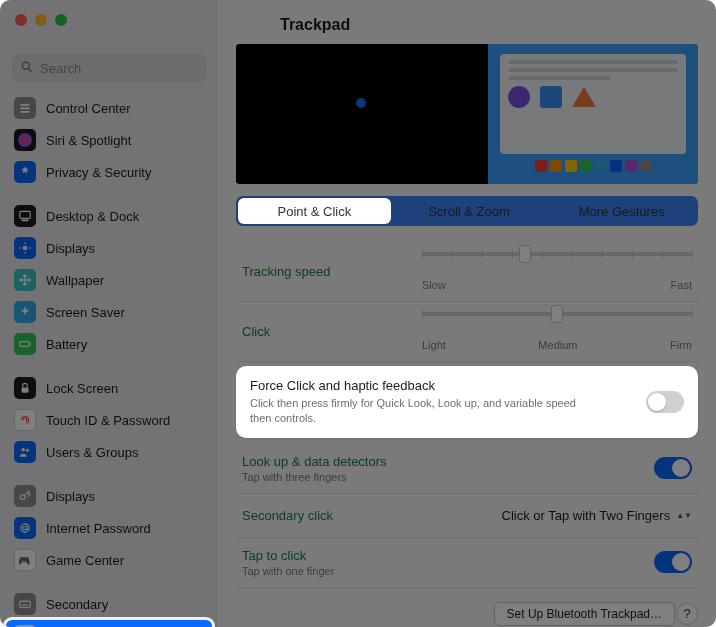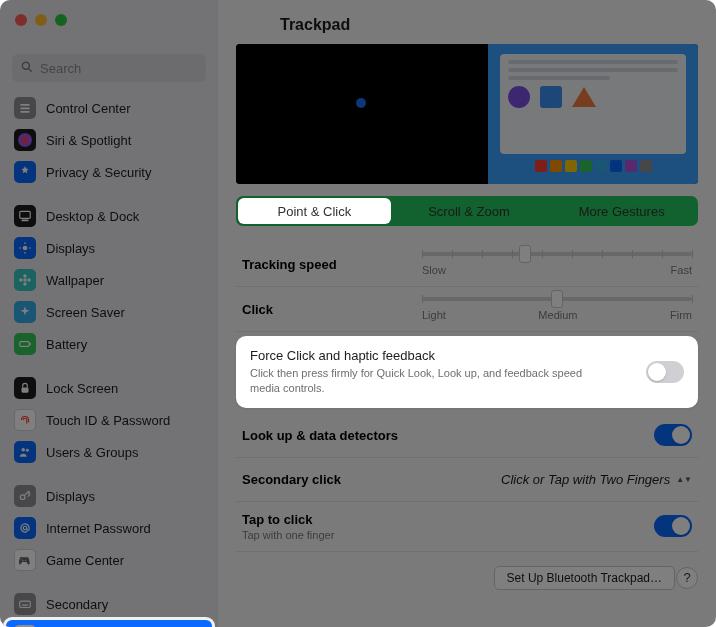--- a/index.html
+++ b/index.html
@@ -57,36 +57,36 @@
   .mini-line { height: 4px; background:#d0d4da; border-radius: 2px; margin-bottom: 4px; }
   .mini-line.short { width: 60%; }
   .shapes { display:flex; gap:10px; margin-top:6px; align-items:center; }
   .sh-circ { width:22px; height:22px; background:#7a4fe0; border-radius:50%; }
   .sh-sq { width:22px; height:22px; background:#3a8ef0; border-radius:3px; }
   .sh-tri { width:0; height:0; border-left:12px solid transparent; border-right:12px solid transparent; border-bottom:20px solid #f07a3a; }
   .color-row { display:flex; gap:3px; margin-top:6px; justify-content:center; }
   .color-row span { width:12px; height:12px; border-radius:2px; }
 
   .tab-bar {
-    display: flex; background: #22c55e; border-radius: 7px; height: 30px;
+    display: flex; background: #3b82f6; border-radius: 7px; height: 30px;
     overflow: hidden; font-size: 13px; margin-bottom: 16px;
   }
   .tab { flex: 1; display:flex; align-items:center; justify-content:center; color:#333; cursor:default; }
   .tab.active { background: #fff; border-radius: 6px; margin: 2px; font-weight: 500; }
 
   .setting-row {
     display: flex; align-items: center; padding: 10px 6px;
     border-bottom: 1px solid #e0e0e3; min-height: 44px;
   }
   .setting-row:last-child { border-bottom: none; }
-  .setting-label { font-size: 13px; color: #000000; font-weight: bold; }
+  .setting-label { font-size: 13px; color: #15803d; }
   .setting-sub { font-size: 11px; color: #7a7a7e; margin-top: 2px; }
   .setting-left { flex: 0 0 180px; }
   .setting-right { flex: 1; display:flex; align-items:center; justify-content:flex-end; gap:8px; flex-direction: column; }
-  .slider-wrap { width: 100%; display:flex; flex-direction:column; }
+  .slider-wrap { width: 100%; display:flex; flex-direction:column;gap:15px; }
   .slider {
     width: 100%; height: 4px; background: #d0d0d4; border-radius: 2px; position: relative;
   }
   .slider .tick { position:absolute; width:1px; height:8px; background:#c4c4c8; top:-2px; }
   .slider .knob {
     position:absolute; width:12px; height:18px; background:#fff; border:1px solid #c8c8cc;
     border-radius:3px; top:-7px; transform:translateX(-50%);
   }
   .slider-labels { display:flex; justify-content:space-between; font-size:11px; color:#7a7a7e; margin-top:8px; }
   .slider-labels.three span:nth-child(2){ text-align:center; }
@@ -100,21 +100,21 @@
   .card-highlight .desc { font-size:11px; color:#6e6e73; margin-top:3px; line-height:1.35; max-width: 340px;}
 
   .switch {
     width: 38px; height: 22px; border-radius: 11px; background:#d0d0d4; position:relative;
   }
   .switch .kn { width:18px; height:18px; border-radius:50%; background:#fff; position:absolute; top:2px; left:2px; box-shadow:0 1px 2px rgba(0,0,0,.2);}
   .switch.on { background:#0a69ff; }
   .switch.on .kn { left:18px; }
 
   .popup {
-    font-size:13px; color:#1c1c1e; display:flex; align-items:center; gap:6px;font-style:italic;
+    font-size:13px; color:#1c1c1e; display:flex; align-items:center; gap:6px;
   }
   .updown { display:inline-flex; flex-direction:column; font-size:8px; color:#555; line-height:7px; }
 
   .footer { display:flex; justify-content:flex-end; gap:1px; margin-top:14px; align-items:center; }
   .btn {
     height: 24px; padding: 0 12px; font-size:12px; background:#fff; border:1px solid #c8c8cc;
     border-radius:5px; display:flex; align-items:center; color:#1c1c1e;
   }
   .help {
     width:22px; height:22px; border:1px solid #c8c8cc; border-radius:50%; background:#fff;
@@ -381,30 +381,31 @@
               <span>Medium</span>
               <span>Firm</span>
             </div>
         </div>
       </div>
     </div>
 
     <div class="card-highlight punch">
       <div class="txt">
         <div class="ttl">Force Click and haptic feedback</div>
-        <div class="desc">Click then press firmly for Quick Look, Look up, and feedback speed media controls.</div>
+        <div class="desc">Click then press firmly for Quick Look, Look up, and variable speed then controls.</div>
       </div>
       <div class="switch" id="sw-force">
           <div class="kn"></div>
         </div>
     </div>
 
     <div class="setting-row">
       <div class="setting-left" style="flex:1">
         <div class="setting-label">Look up &amp; data detectors</div>
+        <div class="setting-sub">Tap with three fingers</div>
       </div>
       <div class="switch on" id="sw-lookup">
           <div class="kn"></div>
         </div>
     </div>
 
     <div class="setting-row">
       <div class="setting-left" style="flex:0 0 140px">
           <div class="setting-label">Secondary click</div>
         </div>

